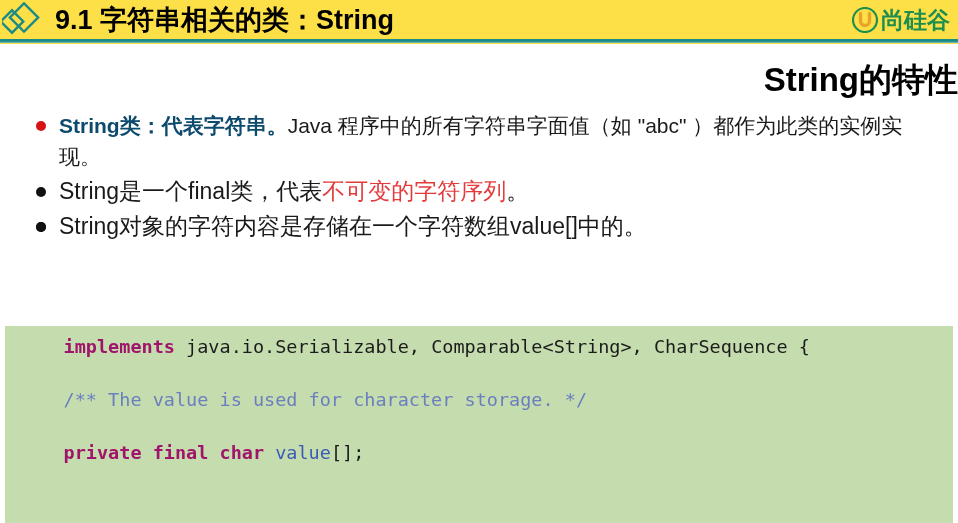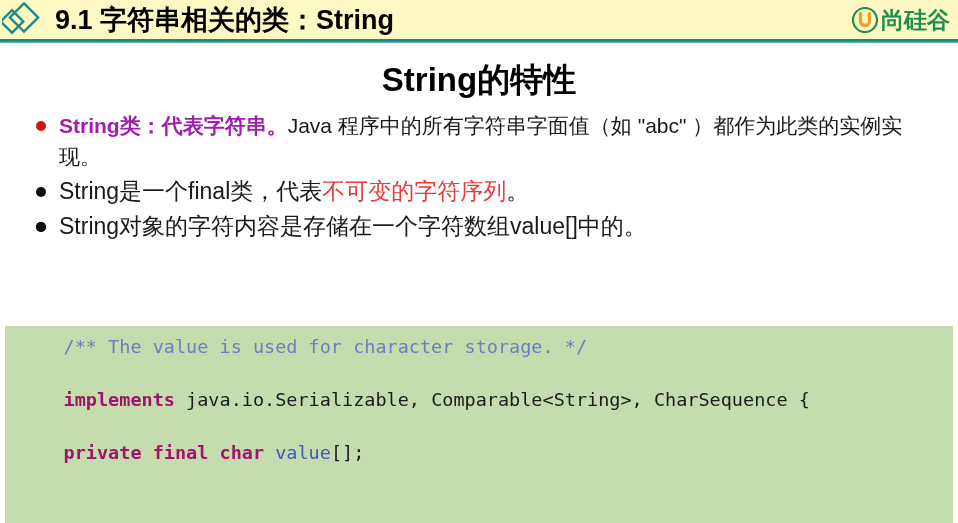--- a/index.html
+++ b/index.html
@@ -14,21 +14,21 @@
     font-family: "Liberation Sans", "DejaVu Sans", sans-serif;
     position: relative;
   }
 
   
   .slide-header {
     position: absolute;
     left: 0; top: 0;
     width: 958px;
     height: 44px;
-    background: #fef9c3;
+    background: #fde047;
   }
   .header-rule {
     position: absolute;
     left: 0; top: 39px;
     width: 958px;
     height: 4px;
     background: linear-gradient(to bottom, #1c8a86 0%, #1c8a86 55%, #7fc3c0 100%);
   }
   .diamond-mark {
     position: absolute;
@@ -69,21 +69,21 @@
     white-space: nowrap;
     line-height: 26px;
     font-family: "DejaVu Sans", sans-serif;
   }
 
   
   .main-title {
     position: absolute;
     left: 0; top: 58px;
     width: 958px;
-    text-align: center;
+    text-align: right;
     font-size: 33px;
     font-weight: bold;
     color: #000000;
   }
 
   
   .bullet-list {
     position: absolute;
     left: 33px;
     top: 110px;
@@ -101,21 +101,21 @@
     position: absolute;
     left: 3px;
     top: 11px;
     width: 10px; height: 10px;
     border-radius: 50%;
     background: #111111;
   }
   .bullet.red-dot .dot { background: #d61212; }
   .bullet.first { font-size: 21px; }
   .em-red {
-    color: #a21caf;
+    color: #0c4a6e;
     font-weight: bold;
   }
   .red-plain { color: #e33b3b; }
 
   
   .code-block {
     position: absolute;
     left: 5px;
     top: 307px;
     width: 948px;
@@ -184,18 +184,18 @@
   </div>
 
   <div class="bullet">
     <span class="dot"></span>
     <span>String对象的字符内容是存储在一个字符数组value[]中的。</span>
   </div>
 
 </div>
 
 <pre class="code-block" id="code-block">
+<span class="code-line"><span class="id">    </span><span class="k">implements </span><span class="id">java.io.Serializable, Comparable&lt;String&gt;, CharSequence {</span></span>
 <span class="code-line"><span class="id">    </span><span class="cm">/** The value is used for character storage. */</span></span>
-<span class="code-line"><span class="id">    </span><span class="k">implements </span><span class="id">java.io.Serializable, Comparable&lt;String&gt;, CharSequence {</span></span>
 <span class="code-line"><span class="id">    </span><span class="k">private final char </span><span class="fld">value</span><span class="id">[];</span></span>
 <span class="code-line"><span class="id"></span></span>
 
 </pre>
 
 </body></html>

